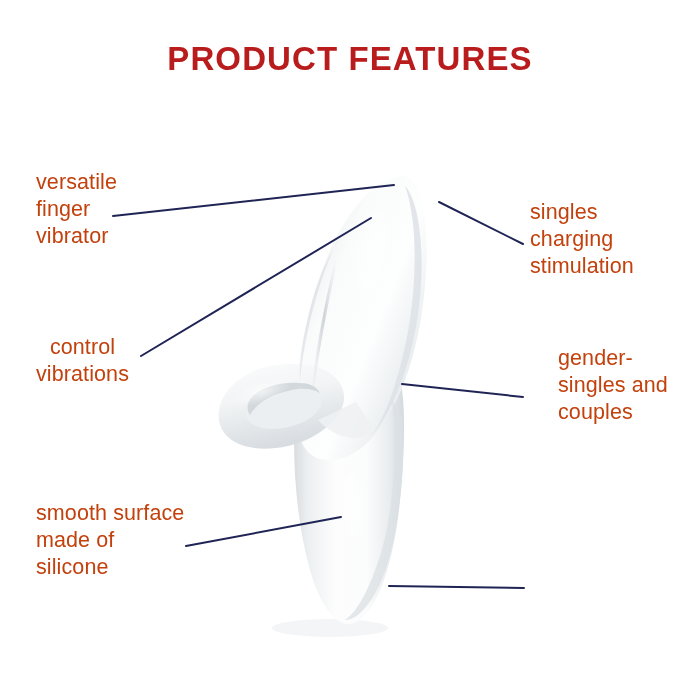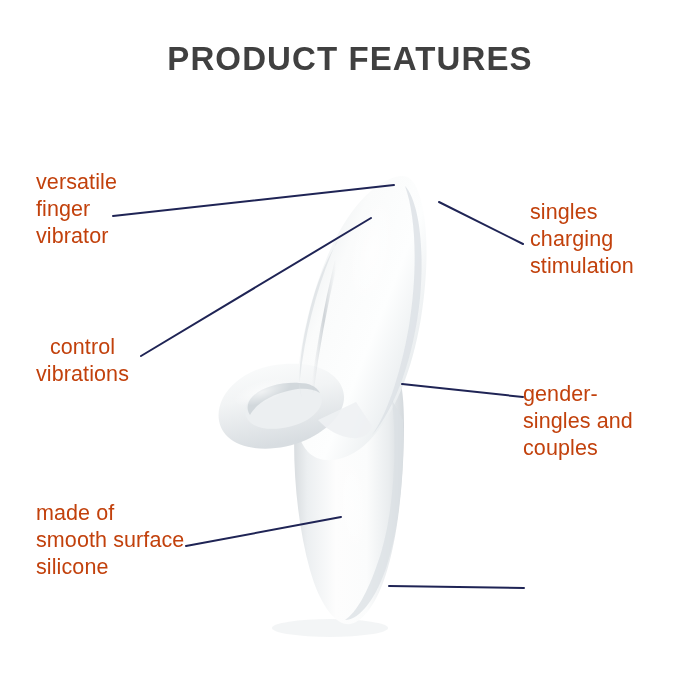--- a/index.html
+++ b/index.html
@@ -24,41 +24,41 @@
   
   #title {
     position: absolute;
     left: 0;
     top: 42px;
     width: 700px;
     text-align: center;
     font-size: 33px;
     font-weight: 700;
     letter-spacing: 1.1px;
-    color: #404040;
+    color: #b91c1c;
     line-height: 1;
     white-space: nowrap;
   }
 
   
   .label {
     position: absolute;
     color: #c2410c;
     font-size: 21.5px;
     line-height: 27px;
     font-weight: 400;
     letter-spacing: 0.1px;
   }
   .label .ln { display: block; white-space: nowrap; }
 
   #lbl-versatile { left: 36px;  top: 169px; }
   #lbl-control   { left: 36px;  top: 334px; text-align: center; }
   #lbl-smooth    { left: 36px;  top: 500px; }
   #lbl-magnetic  { left: 530px; top: 199px; }
-  #lbl-gender    { left: 523px; top: 345px; margin-top: 36px; }
+  #lbl-gender    { left: 558px; top: 345px; }
   #lbl-tongue    { left: 530px; top: 530px; }
 
   
   #product-svg, #lines-svg {
     position: absolute;
     left: 0;
     top: 0;
     width: 700px;
     height: 700px;
   }
@@ -195,22 +195,22 @@
     <span class="ln">finger</span>
     <span class="ln">vibrator</span>
   </div>
 
   <div class="label" id="lbl-control">
     <span class="ln">control</span>
     <span class="ln">vibrations</span>
   </div>
 
   <div class="label" id="lbl-smooth">
+    <span class="ln">smooth surface</span>
     <span class="ln">made of</span>
-    <span class="ln">smooth surface</span>
     <span class="ln">silicone</span>
   </div>
 
   <div class="label" id="lbl-magnetic">
     <span class="ln">singles</span>
     <span class="ln">charging</span>
     <span class="ln">stimulation</span>
   </div>
 
   <div class="label" id="lbl-gender">

